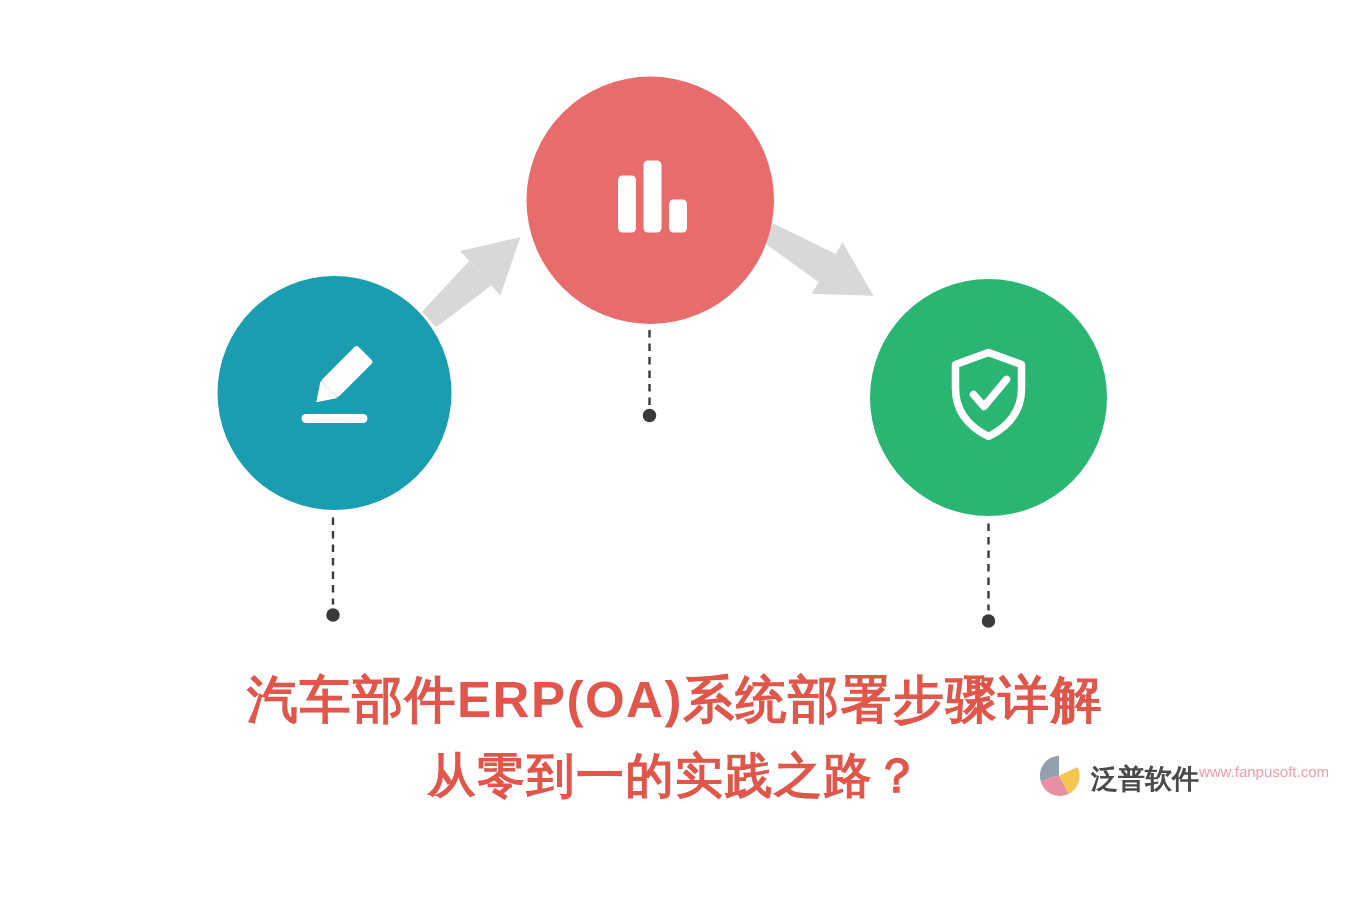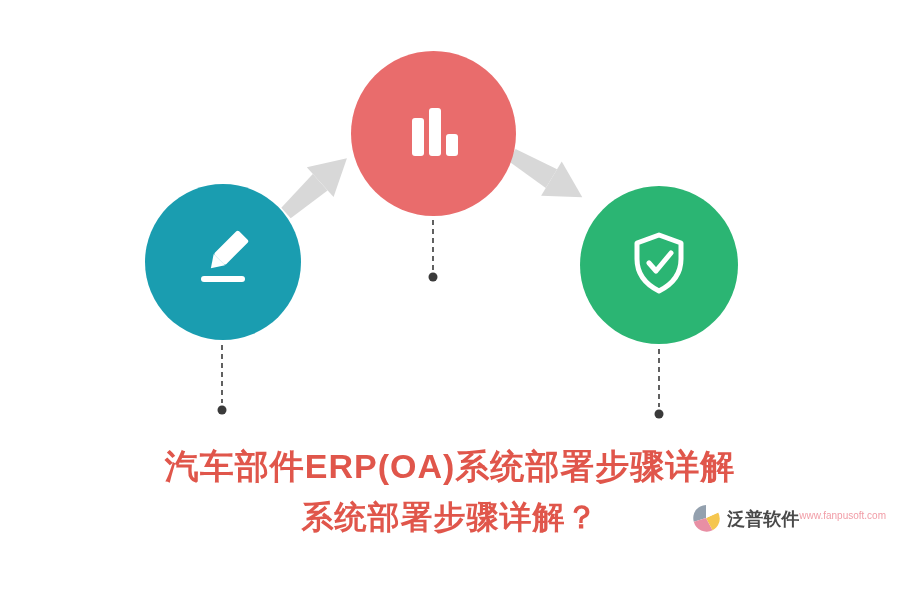--- a/index.html
+++ b/index.html
@@ -97,21 +97,21 @@
   <div class="circle circle-shield">
     <span>
       <svg width="76" height="76" viewBox="0 0 76 76">
         <path d="M38 10 L60 18 V34 C60 50 50 60 38 66 C26 60 16 50 16 34 V18 Z" fill="none" stroke="#fff" stroke-width="5" stroke-linejoin="round"></path>
         <polyline points="28,38 35,46 50,28" fill="none" stroke="#fff" stroke-width="5" stroke-linecap="round" stroke-linejoin="round"></polyline>
       </svg>
     </span>
   </div>
 
   <div class="title title-line1">汽车部件ERP(OA)系统部署步骤详解</div>
-  <div class="title title-line2">系统部署步骤详解？</div>
+  <div class="title title-line2">从零到一的实践之路？</div>
 
   <div class="logo">
     <span>
       <svg width="30" height="32" viewBox="0 0 32 32">
         <path d="M16,16 L16,2 A14,14 0 0,0 3,20 Z" fill="#93A0AE"></path>
         <path d="M16,16 L3,20 A14,14 0 0,0 23,29 Z" fill="#E88FA4"></path>
         <path d="M16,16 L23,29 A14,14 0 0,0 29,10 Z" fill="#F5C64F"></path>
         <path d="M16,16 L29,10 A14,14 0 0,0 16,2 Z" fill="#ffffff"></path>
       </svg>
     </span>

